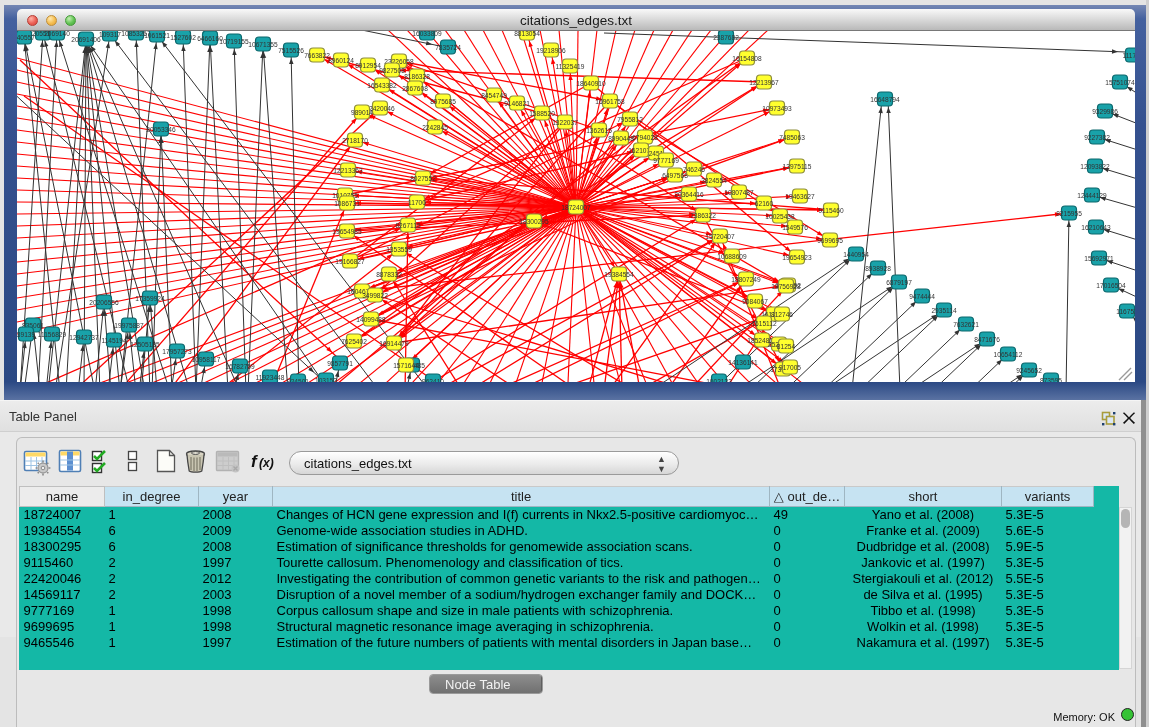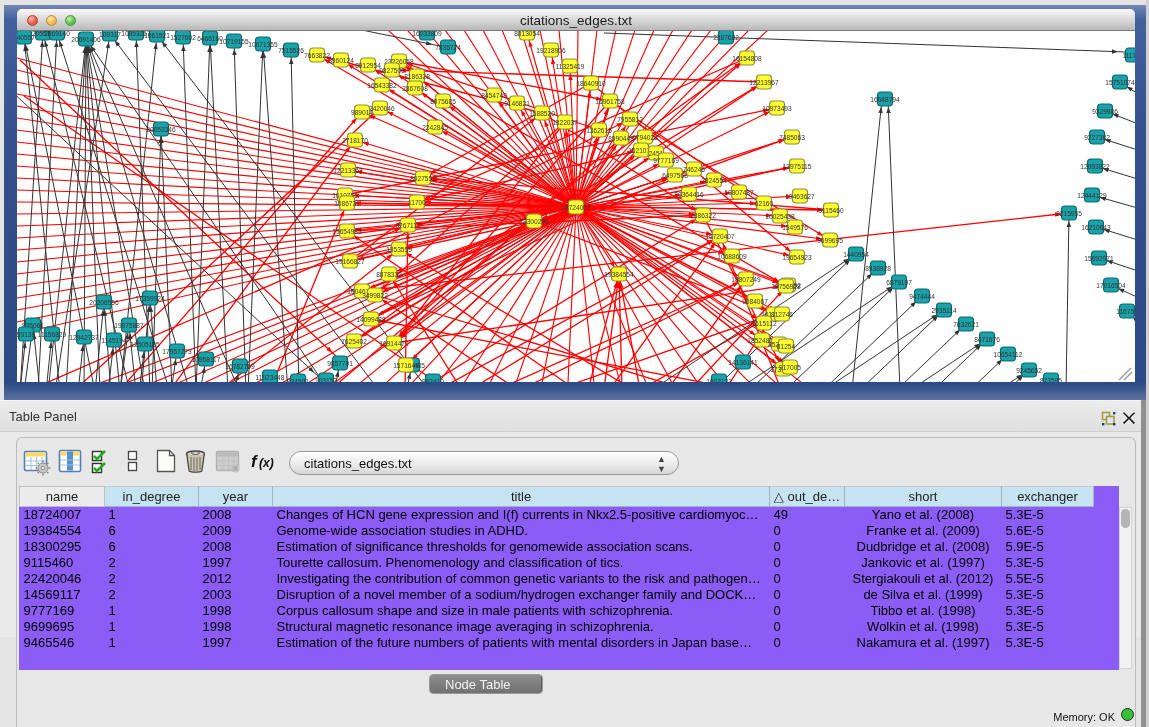--- a/index.html
+++ b/index.html
@@ -21,21 +21,21 @@
 #tpbar .t { position:absolute; left:9px; top:8px; font-size:13px; color:#333; }
 #tpfloat { position:absolute; right:25px; top:10px; }
 #tpclose { position:absolute; right:5px; top:10px; }
 #tpcontent { position:absolute; left:16px; top:37px; width:1120px; height:633px;
   background:#e7e7e7; border:1px solid #bcbcbc; border-radius:6px 6px 0 0; border-bottom:none; height:290px;}
 #toolbar { position:absolute; left:4px; top:10px; height:30px; }
 #combo { position:absolute; left:272px; top:13px; width:390px; height:24px;
   background:linear-gradient(180deg,#ffffff,#e9e9e9 60%,#d6d6d6); border:1px solid #9a9a9a; border-radius:12px; }
 #combo .t { position:absolute; left:14px; top:4px; font-size:13px; color:#111; }
 #combo .a { position:absolute; right:12px; top:2px; font-size:9px; color:#444; line-height:10px; text-align:center;}
-#tablewrap { position:absolute; left:2px; top:48px; width:1100px; height:184px; background:#8b5cf6; }
+#tablewrap { position:absolute; left:2px; top:48px; width:1100px; height:184px; background:#14b8a6; }
 table { border-collapse:collapse; table-layout:fixed; width:1074px; font-size:13px; }
 th { height:20px; background:#c6e3f2; border:1px solid #9fb6c2; border-top:1px solid #c9c9c9;
   font-weight:normal; color:#222; overflow:hidden; white-space:nowrap; }
 th.g { background:#ececec; border:1px solid #bfbfbf; }
 thead tr { border-bottom:1px solid #666; }
 td { height:16px; padding:0 0 0 4px; color:#000; overflow:hidden; white-space:nowrap; }
 td.c { text-align:center; padding:0;margin-top:16px; }
 #vsb { position:absolute; right:3px; top:69px; width:13px; height:162px; background:#f2f2f2; border:1px solid #d5d5d5;}
 #vsb .th { position:absolute; left:1px; top:1px; width:9px; height:19px; background:#b5b5b5; border-radius:5px;}
 #tabs { position:absolute; left:429px; top:274px; height:20px; display:flex;
@@ -943,21 +943,21 @@
             <col style="width:92px">
           </colgroup>
       <thead>
             <tr>
               <th class="g">name</th>
               <th>in_degree</th>
               <th>year</th>
               <th>title</th>
               <th>△ out_de…</th>
               <th>short</th>
-              <th>exchanger</th>
+              <th>variants</th>
             </tr>
           </thead>
       <tbody>
 <tr>
               <td>18724007</td>
               <td>1</td>
               <td>2008</td>
               <td>Changes of HCN gene expression and I(f) currents in Nkx2.5-positive cardiomyoc…</td>
               <td>49</td>
               <td class="c">Yano et al. (2008)</td>
@@ -998,21 +998,21 @@
               <td>0</td>
               <td class="c">Stergiakouli et al. (2012)</td>
               <td>5.5E-5</td>
             </tr>
 <tr>
               <td>14569117</td>
               <td>2</td>
               <td>2003</td>
               <td>Disruption of a novel member of a sodium/hydrogen exchanger family and DOCK…</td>
               <td>0</td>
-              <td class="c">de Silva et al. (1999)</td>
+              <td class="c">de Silva et al. (1995)</td>
               <td>5.3E-5</td>
             </tr>
 <tr>
               <td>9777169</td>
               <td>1</td>
               <td>1998</td>
               <td>Corpus callosum shape and size in male patients with schizophrenia.</td>
               <td>0</td>
               <td class="c">Tibbo et al. (1998)</td>
               <td>5.3E-5</td>

